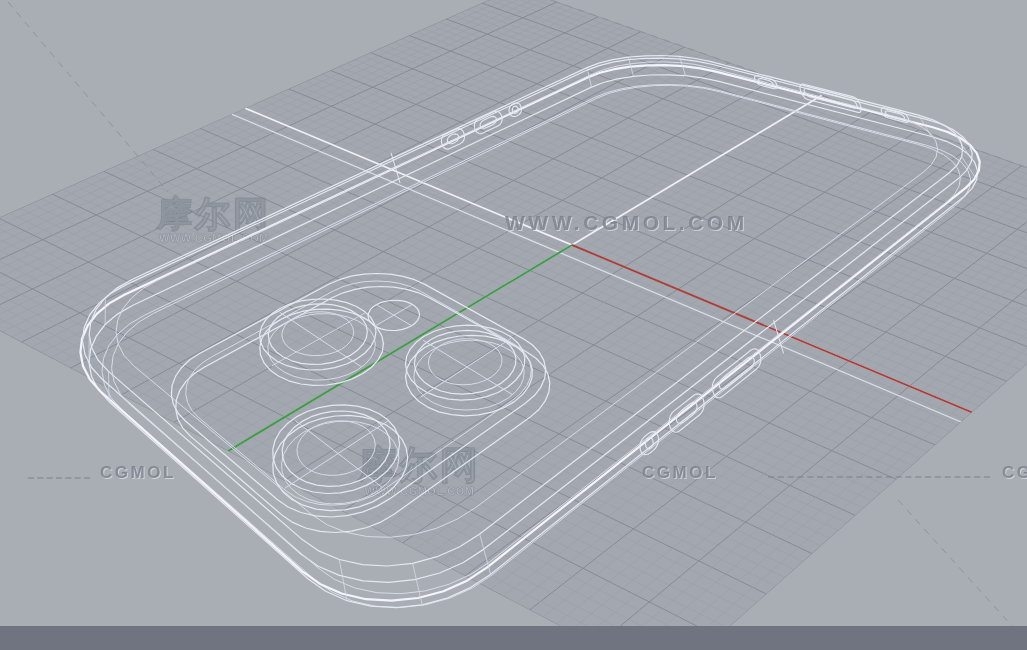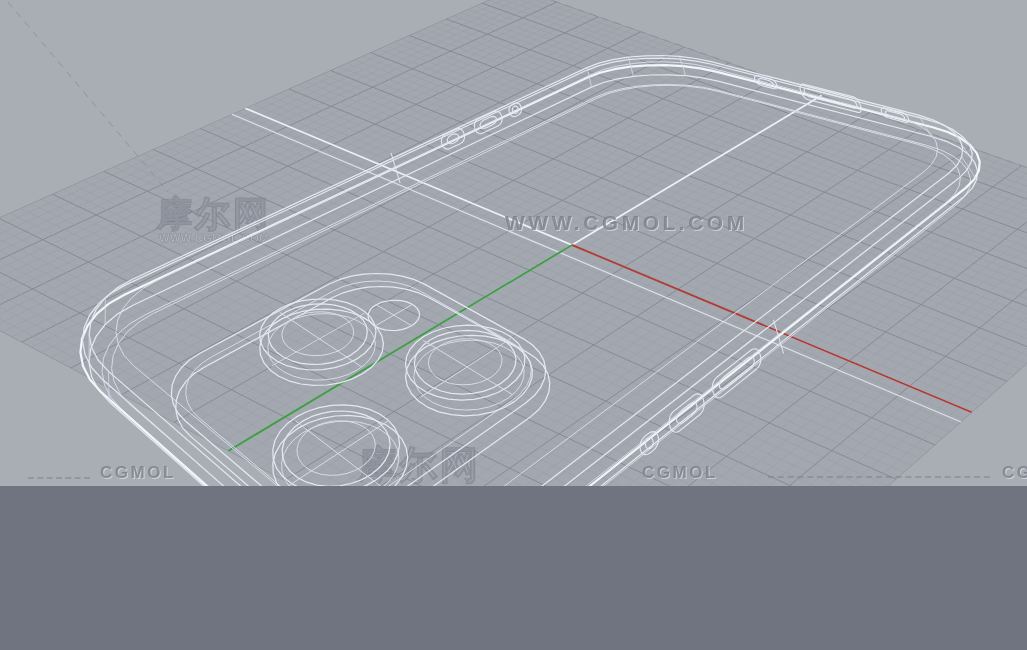--- a/index.html
+++ b/index.html
@@ -1,18 +1,18 @@
 <!DOCTYPE html>
 <html><head>
 <meta charset="utf-8">
 <style>
   html,body{margin:0;padding:0;background:#707480;}
   .viewport{
     position:relative;
-    width:1027px;height:486px;
+    width:1027px;height:626px;
     overflow:hidden;
     background:#a9adb4;
     font-family:"Liberation Sans", sans-serif;
     user-select:none;
   }
   .viewport svg{position:absolute;left:0;top:0;}
   
   .wm{position:absolute;white-space:nowrap;pointer-events:none;}
   .wm-cn{
     font-weight:bold;

